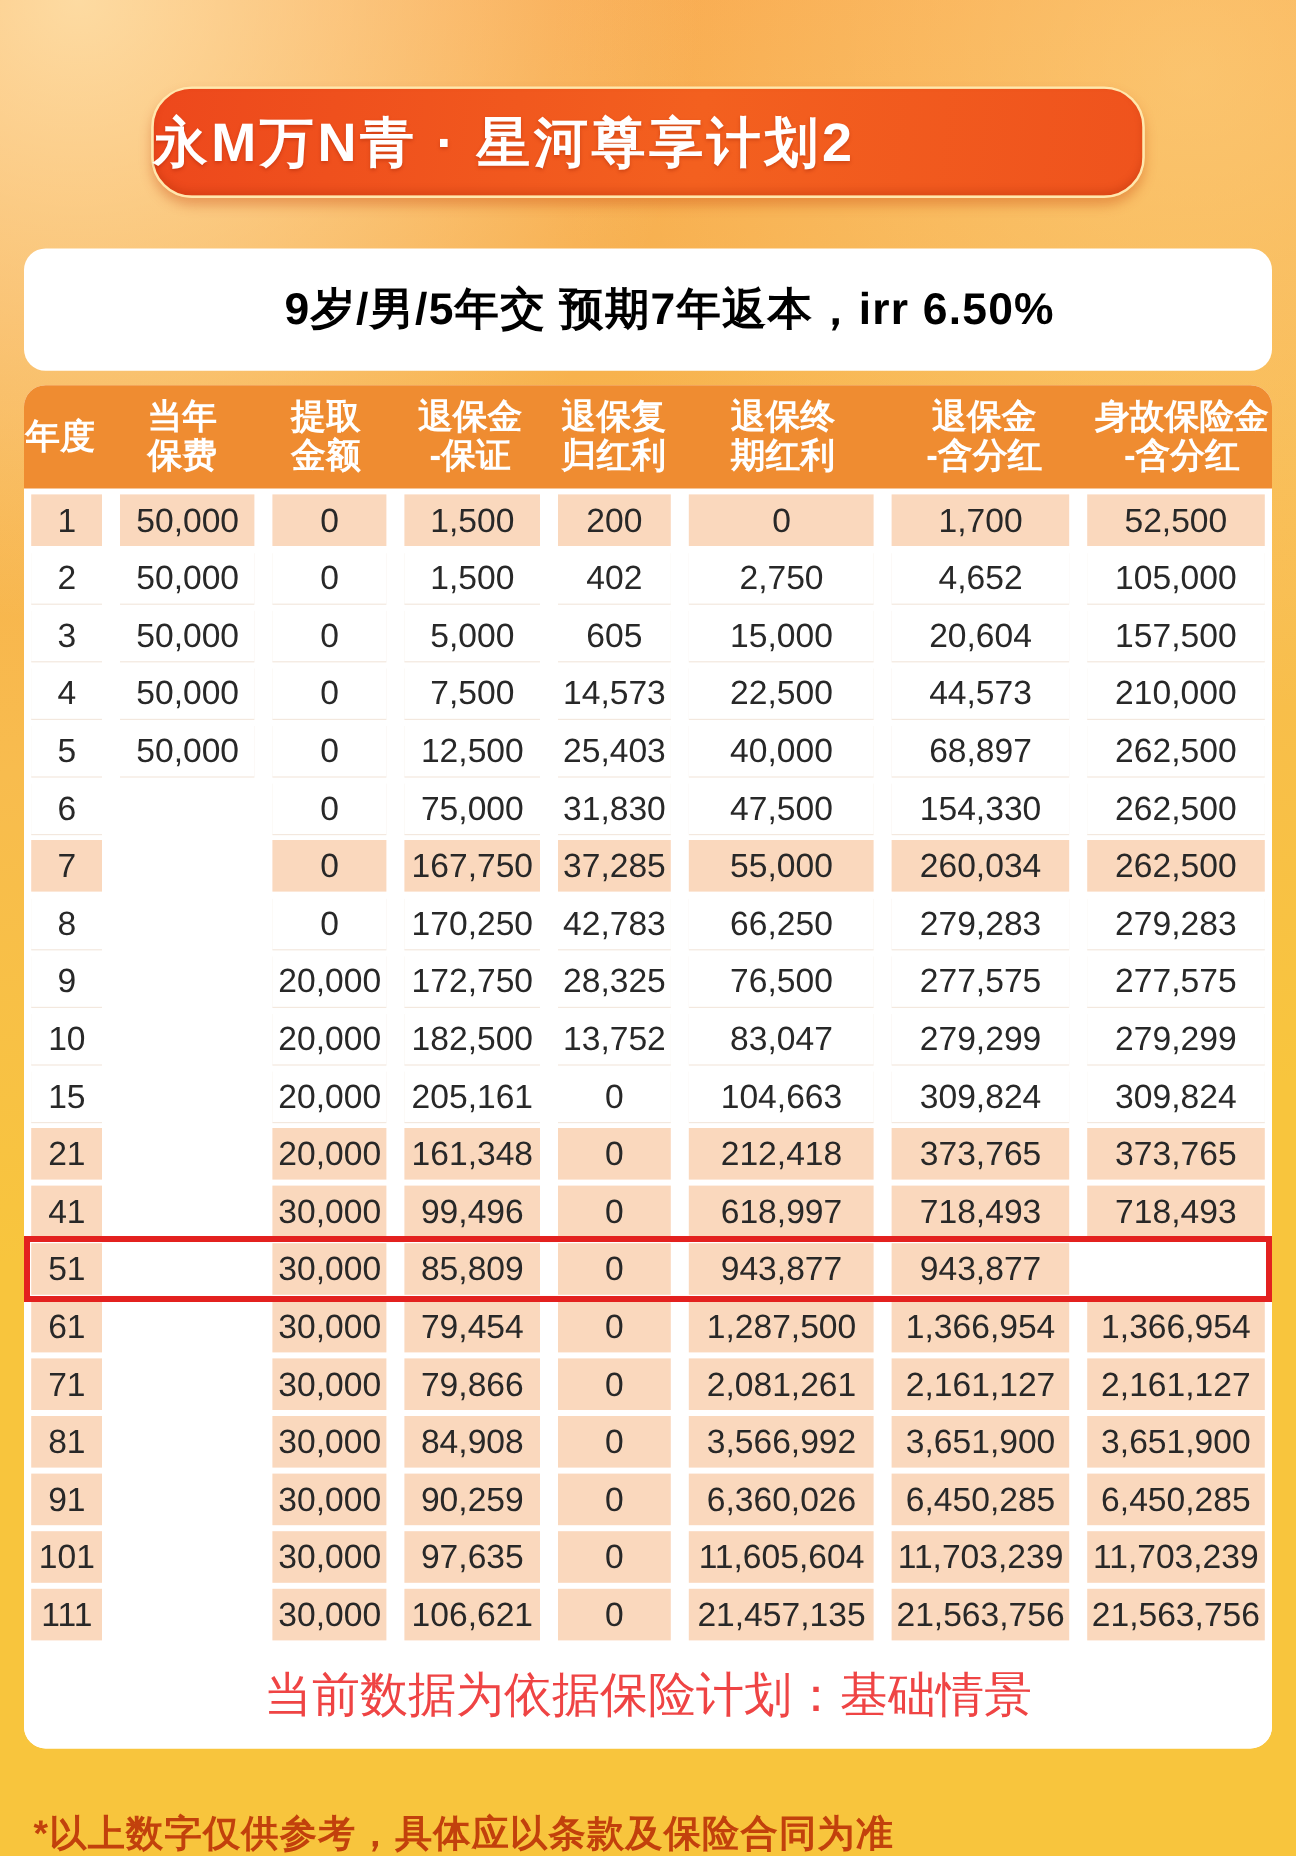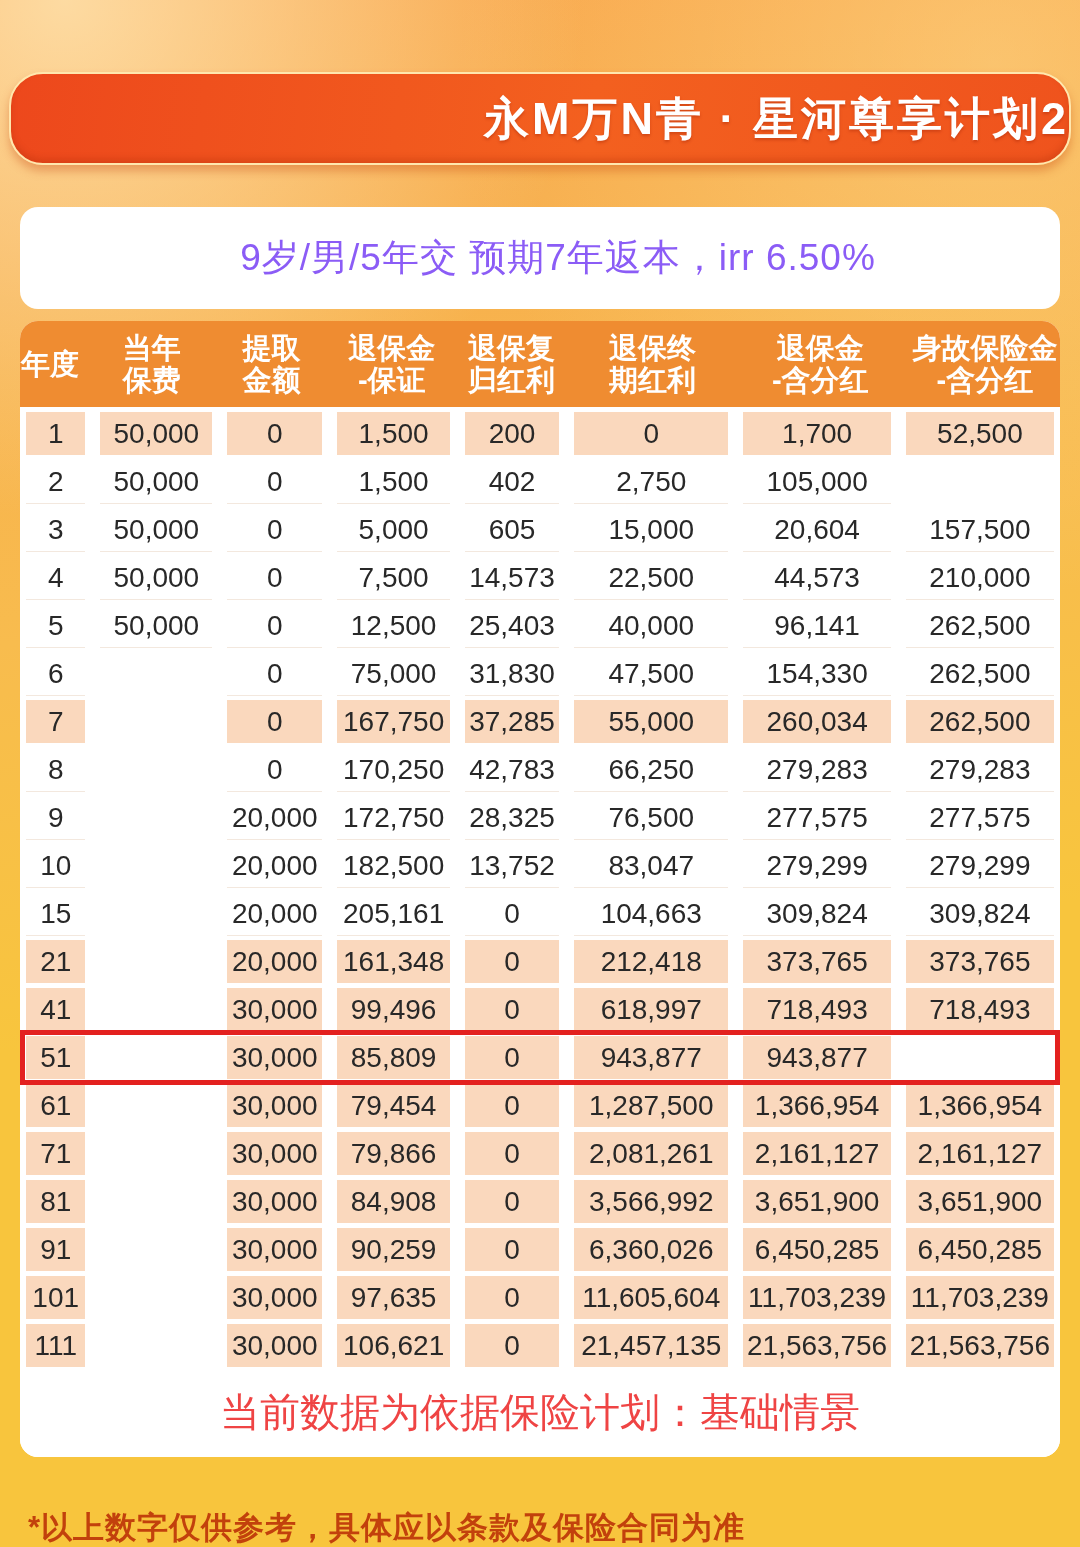--- a/index.html
+++ b/index.html
@@ -5,36 +5,36 @@
   html,body{margin:0;padding:0;}
   body{
     width:1080px;height:1547px;overflow:hidden;
     font-family:"Liberation Sans","DejaVu Sans",sans-serif;
     background:
       radial-gradient(circle at 6% 0%, rgba(255,236,190,.75), rgba(255,236,190,0) 28%),
       radial-gradient(circle at 92% 4%, rgba(255,224,150,.45), rgba(255,224,150,0) 30%),
       linear-gradient(172deg,#F9A64C 0%,#F7AE4D 16%,#F8BC4E 38%,#F8C53D 62%,#F8C53D 100%);
   }
   .banner{
-    width:1062px;height:93px;margin:72px auto 11px;
+    width:828px;height:93px;margin:72px auto 11px;
     background:linear-gradient(97deg,#ED481C 0%,#F3601F 55%,#EF531D 100%);
     border:2px solid #FFE7AE;border-radius:34px;
     box-shadow:0 6px 10px rgba(197,63,12,.35), inset 0 -4px 6px rgba(160,35,5,.25);
-    display:flex;align-items:center;justify-content:flex-end;box-sizing:border-box;
+    display:flex;align-items:center;justify-content:flex-start;box-sizing:border-box;
   }
   .banner span{
     color:#FFFFFF;font-size:45px;font-weight:bold;letter-spacing:3px;
     text-shadow:0 2px 3px rgba(150,30,0,.35);
   }
   .subtitle-card{
     width:1040px;height:102px;margin:42px auto 0;
     background:#FFFFFF;border-radius:18px;
     display:flex;align-items:center;justify-content:center;
   }
-  .subtitle-card span{color:#8b5cf6;font-size:37px;font-weight:normal;letter-spacing:1px;margin-left:36px;}
+  .subtitle-card span{color:#000000;font-size:37px;font-weight:bold;letter-spacing:1px;margin-left:36px;}
   .table-card{
     width:1040px;margin:12px auto 0;background:#FFFFFF;border-radius:18px;overflow:visible;
   }
   .thead,.row{
     display:grid;
     grid-template-columns:67fr 126fr 107fr 127fr 106fr 174fr 166fr 167fr;
     column-gap:15px;
   }
   .thead{
     background:#EF8C31;border-radius:18px 18px 0 0;height:86px;align-items:center;
@@ -103,20 +103,21 @@
           <div class="cell">1,700</div>
           <div class="cell">52,500</div>
         </div>
         <div class="row">
           <div class="cell">2</div>
           <div class="cell">50,000</div>
           <div class="cell">0</div>
           <div class="cell">1,500</div>
           <div class="cell">402</div>
           <div class="cell">2,750</div>
+          <div class="cell">4,652</div>
           <div class="cell">105,000</div>
         </div>
         <div class="row">
           <div class="cell">3</div>
           <div class="cell">50,000</div>
           <div class="cell">0</div>
           <div class="cell">5,000</div>
           <div class="cell">605</div>
           <div class="cell">15,000</div>
           <div class="cell">20,604</div>
@@ -132,21 +133,21 @@
           <div class="cell">44,573</div>
           <div class="cell">210,000</div>
         </div>
         <div class="row">
           <div class="cell">5</div>
           <div class="cell">50,000</div>
           <div class="cell">0</div>
           <div class="cell">12,500</div>
           <div class="cell">25,403</div>
           <div class="cell">40,000</div>
-          <div class="cell">96,141</div>
+          <div class="cell">68,897</div>
           <div class="cell">262,500</div>
         </div>
         <div class="row">
           <div class="cell">6</div>
           <div class="cell blank"></div>
           <div class="cell">0</div>
           <div class="cell">75,000</div>
           <div class="cell">31,830</div>
           <div class="cell">47,500</div>
           <div class="cell">154,330</div>

